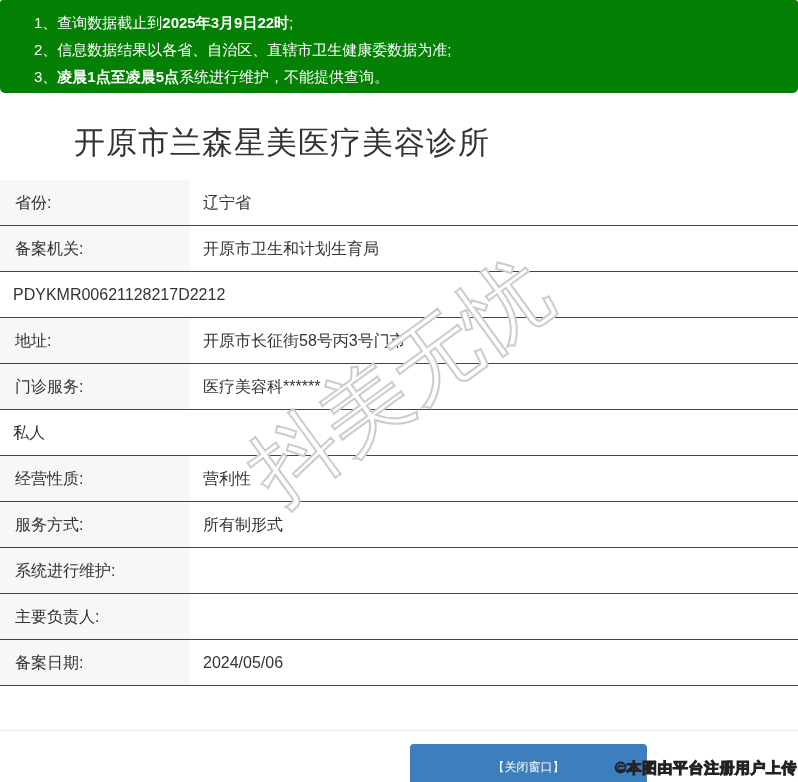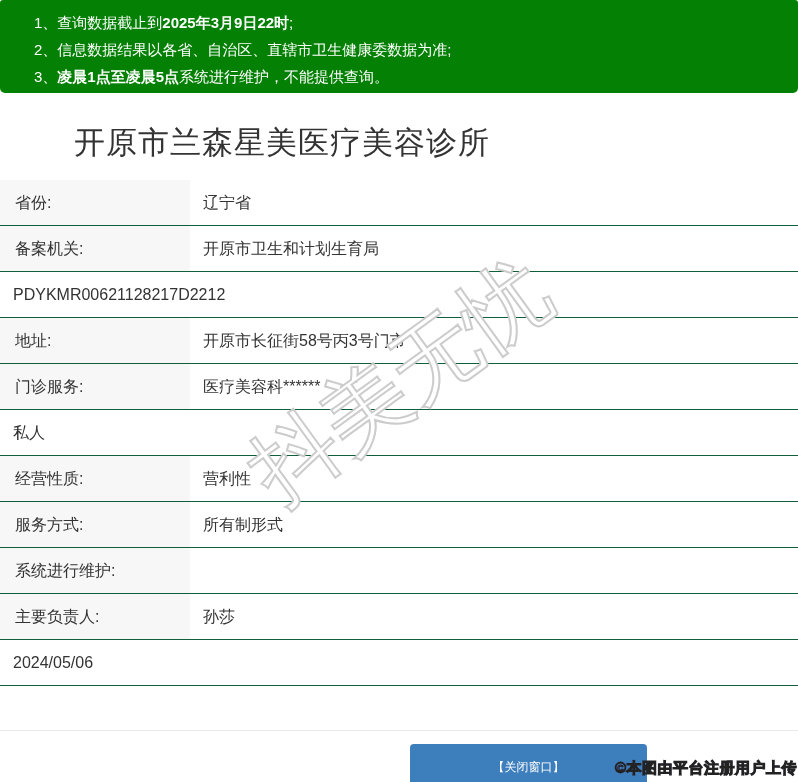--- a/index.html
+++ b/index.html
@@ -117,23 +117,23 @@
     <div class="info-row">
       <div class="info-label">服务方式:</div>
       <div class="info-value">所有制形式</div>
     </div>
     <div class="info-row">
       <div class="info-label">系统进行维护:</div>
       <div class="info-value"></div>
     </div>
     <div class="info-row">
       <div class="info-label">主要负责人:</div>
-      <div class="info-value">孙莎</div>
     </div>
     <div class="info-row">
+      <div class="info-label">备案日期:</div>
       <div class="info-value">2024/05/06</div>
     </div>
   </div>
 
   <div class="watermark">抖美无忧</div>
 
   <div class="footer-divider"></div>
 
   <button class="close-button">【关闭窗口】</button>
 

